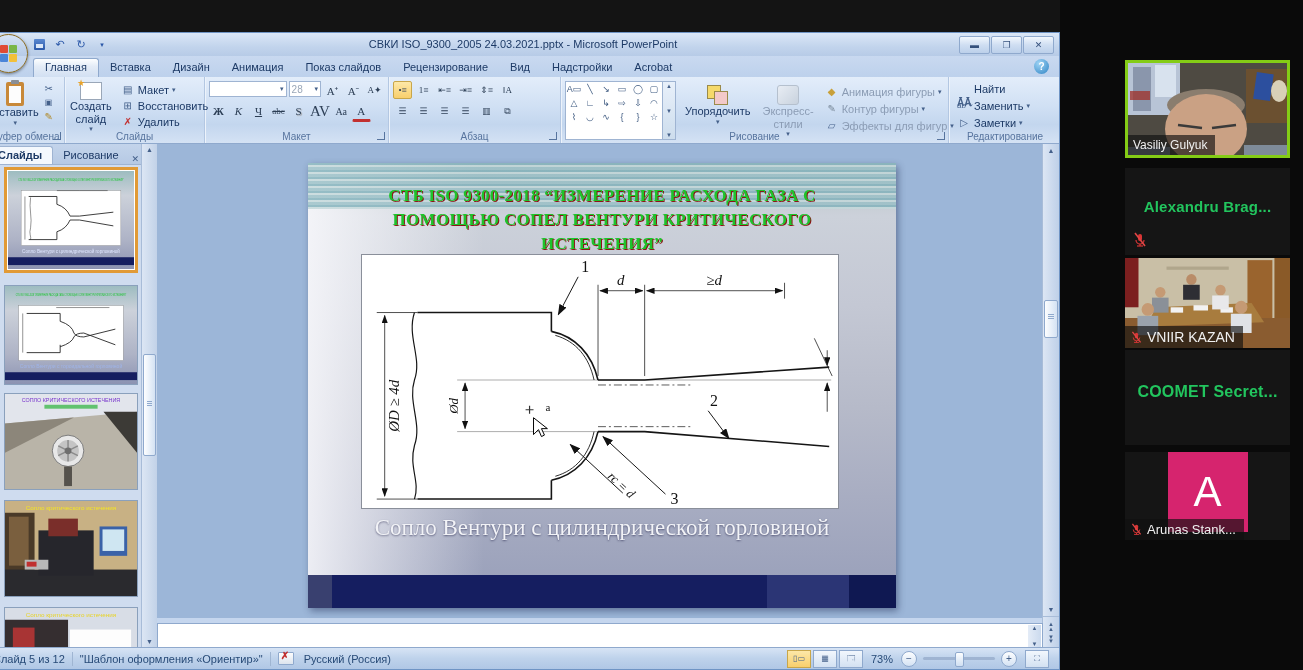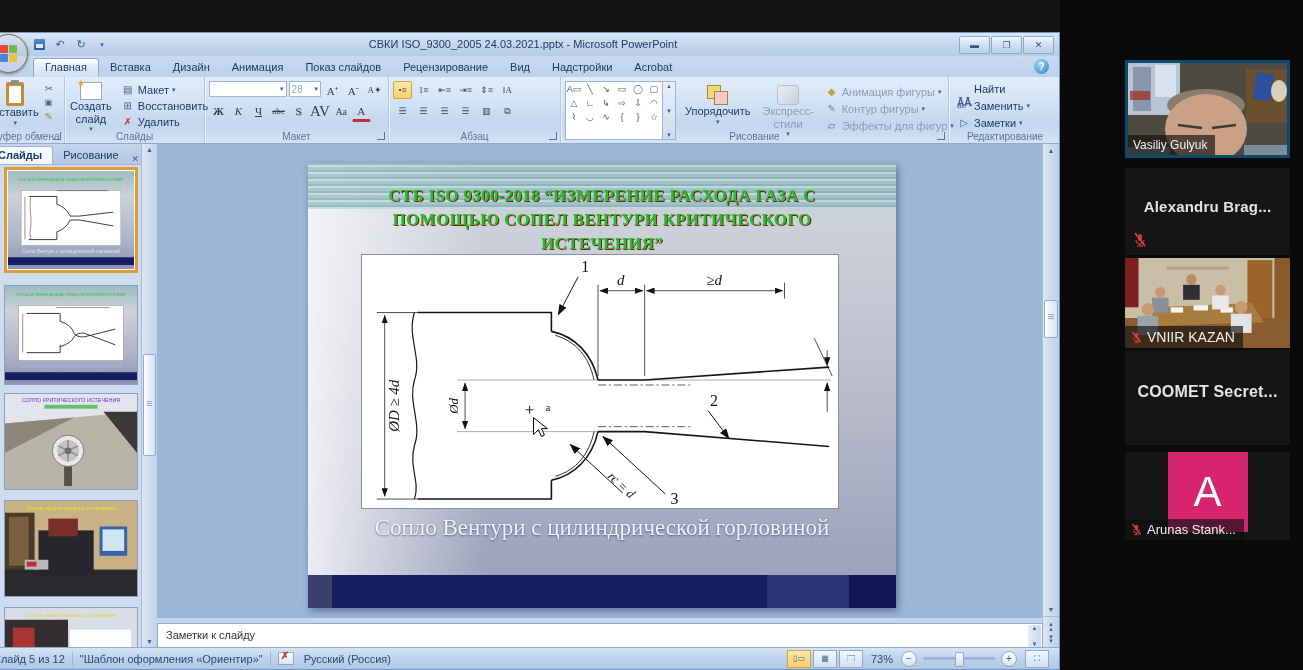--- a/index.html
+++ b/index.html
@@ -118,26 +118,26 @@
             display:flex;align-items:center;justify-content:center;font-size:8px;color:#44608a;}
   .view-btn.active{background:linear-gradient(180deg,#fde8a8,#f8cf6d);border-color:#c8a64a;}
   .zoom-track{width:72px;height:3px;background:#9fb4d2;border-radius:2px;position:relative;margin:0 4px;}
   .zoom-knob{position:absolute;left:45%;top:-5px;width:7px;height:13px;background:linear-gradient(180deg,#fdfeff,#cfdff2);
              border:1px solid #8fa9cd;border-radius:2px;}
   .zbtn{width:14px;height:14px;border-radius:50%;border:1px solid #8fa9cd;background:linear-gradient(180deg,#fdfeff,#d4e2f3);
         display:flex;align-items:center;justify-content:center;font-size:10px;color:#44608a;line-height:1;}
   
   .zoom-panel{position:absolute;left:1060px;top:0;width:243px;height:670px;background:#0a0a0a;}
   .tile{position:absolute;left:65px;width:165px;background:#151515;overflow:hidden;}
-  .tile.speaking{border:3px solid #0c4a6e;box-sizing:border-box;}
+  .tile.speaking{border:3px solid #84cc16;box-sizing:border-box;}
   .tile svg.vid{display:block;width:100%;height:100%;}
   .name-label{position:absolute;left:0;bottom:0;display:flex;align-items:center;gap:4px;
               background:rgba(15,15,15,.65);color:#f0f0f0;font-size:12px;padding:3px 8px 3px 5px;}
   .name-center{position:absolute;left:0;right:0;top:44%;transform:translateY(-50%);text-align:center;
-               color:#e5e5e5;font-size:15px;font-weight:bold;letter-spacing:.2px;}
+               color:#22c55e;font-size:15px;font-weight:bold;letter-spacing:.2px;}
   .mic-corner{position:absolute;left:7px;bottom:7px;width:16px;height:16px;}
   .avatar-sq{position:absolute;left:50%;top:46%;transform:translate(-50%,-50%);width:80px;height:80px;
              display:flex;align-items:center;justify-content:center;color:#fff;font-size:42px;font-weight:normal;}
 </style>
 </head>
 <body>
 
 <div class="screen">
 
   <div class="ppt-window">
@@ -574,21 +574,20 @@
           </div>
         </div>
       <div class="sb-arrow" style="bottom:36px;">▼</div>
       <div style="position:absolute;bottom:0;left:0;right:0;height:32px;border-top:1px solid #a8bcd8;display:flex;flex-direction:column;align-items:center;justify-content:center;gap:3px;font-size:6px;color:#44608a;line-height:.8;">
         <span>▲<br>▲</span>
         <span>▼<br>▼</span>
       </div>
     </div>
 
     <div class="notes-pane">
-      <div class="notes-text">Заметки к слайду</div>
       <div class="notes-sb">
           <span>▲</span>
           <span>▼</span>
         </div>
     </div>
 
     <div class="statusbar">
       <span style="padding-left:6px;white-space:nowrap;">Слайд 5 из 12</span>
       <span class="st-sep"></span>
       <span style="white-space:nowrap;">"Шаблон оформления «Ориентир»"</span>

